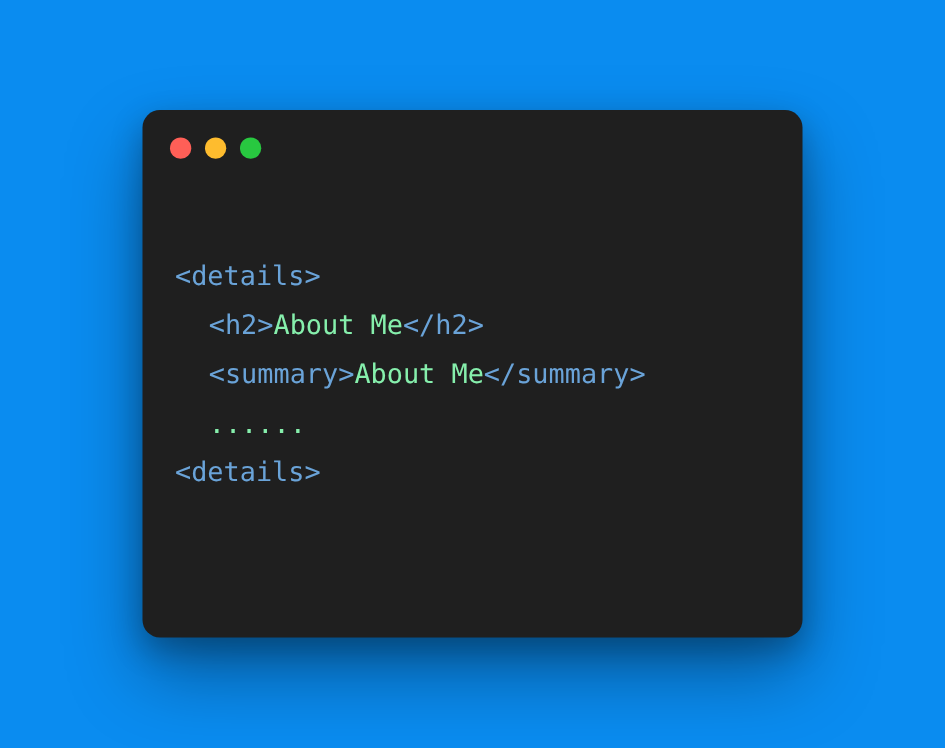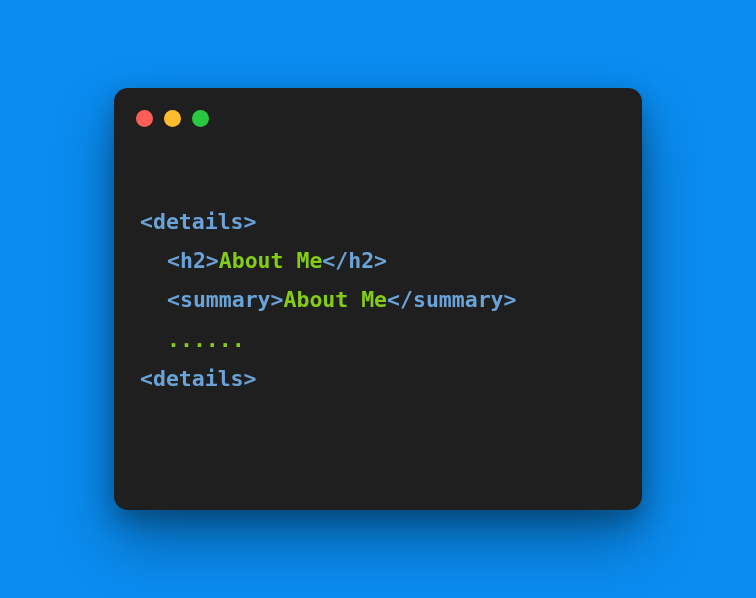--- a/index.html
+++ b/index.html
@@ -36,26 +36,25 @@
     }
     .red { background: #ff5f57; }
     .yellow { background: #febc2e; }
     .green { background: #28c840; }
     .code {
       padding: 28px 26px 34px 26px;
       font-size: 21.5px;
       line-height: 1.82;
       color: #dcdcdc;
       white-space: pre;
-      font-weight: bold;
     }
     .indent1 { padding-left: 0; }
     .indent2 { padding-left: 27px; }
     .tag { color: #6aa3d8; }
-    .txt { color: #84cc16; }
+    .txt { color: #86efac; }
     .line { display: block; }
     .blank { height: 1.82em; }
   </style>
 </head>
 <body>
 
 <div class="window">
   <div class="titlebar">
     <div class="dot red"></div>
     <div class="dot yellow"></div>

